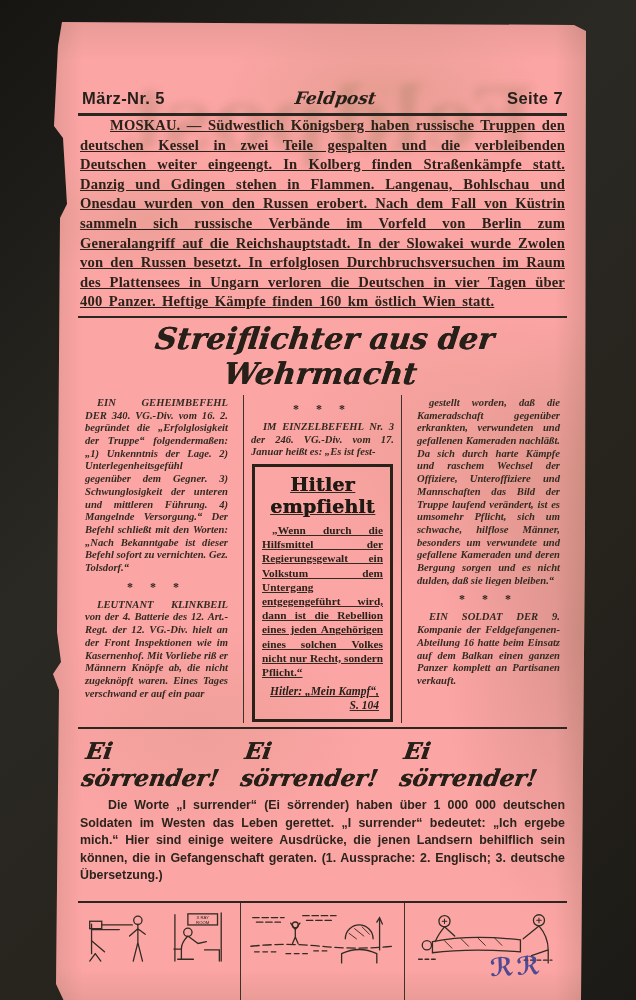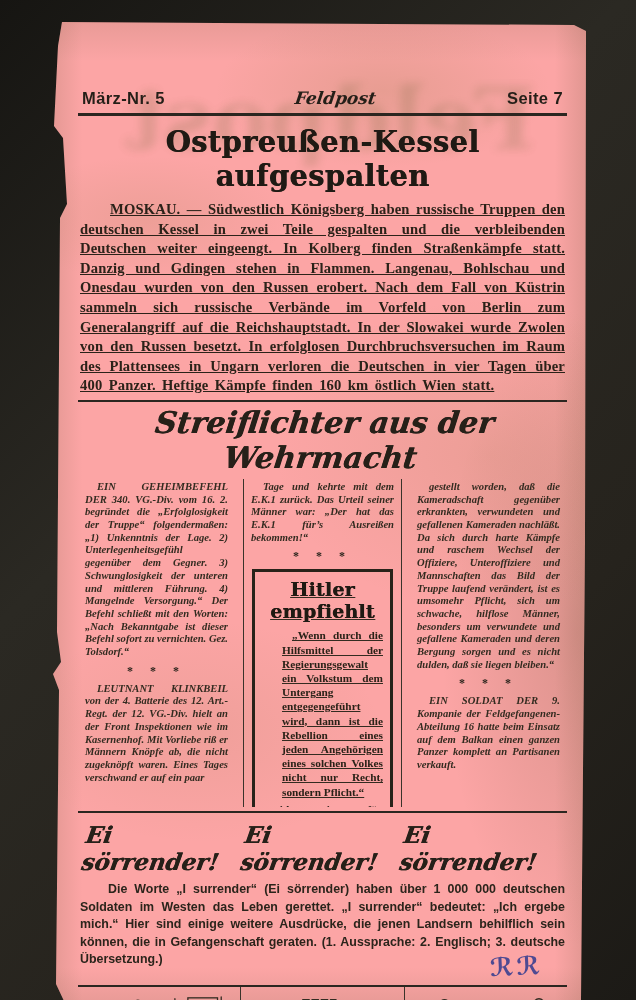--- a/index.html
+++ b/index.html
@@ -54,21 +54,21 @@
   .col{flex:1 1 0;padding:2px 7px 0;font:bold italic 10.6px/12.7px "Liberation Serif", serif;
        text-align:justify;color:#332b20;overflow:hidden;}
   .col-mid{border-left:1px solid #3a332a;border-right:1px solid #3a332a;}
   .col p{margin:0;text-indent:12px;}
   .starsep{font:bold 12px "Liberation Serif", serif;font-style:normal;text-align:center;
            letter-spacing:7px;margin:5px 0 4px;text-indent:0;color:#2a241c;}
   .hbox{border:3px solid #282219;margin:5px 1px 0;padding:5px 7px 7px;text-decoration:underline;}
   .hbox-title{text-align:center;font:bold 19px "DejaVu Serif", serif;color:#1f1a13;
               letter-spacing:.2px;margin:1px 0 6px;text-shadow:.4px 0 0 #1f1a13;}
   .hbox-body{font:bold 11.3px/14.2px "Liberation Serif", serif;font-style:normal;
-             text-align:justify;text-indent:10px;color:#2a2218;margin-left:20px;}
+             text-align:justify;text-indent:10px;color:#2a2218;}
   .hbox-attr{font:bold italic 11.5px/14px "Liberation Serif", serif;text-align:right;
              margin-top:5px;padding-right:4px;color:#241e16;}
   .surrender-row{display:flex;justify-content:space-between;padding:6px 6px 2px;}
   .surrender-title{font:bold italic 23px "DejaVu Serif", serif;transform:skewX(-9deg);
                    color:#262019;text-shadow:.4px 0 0 #262019;}
   .intro{font:bold 12.4px/17.6px "Liberation Sans", sans-serif;text-align:justify;
          text-indent:28px;margin:4px 2px 16px;color:#2b241b;}
   .panels{display:flex;border-top:2px solid #2b2620;height:152px;}
   .panel{flex:1 1 0;padding:5px 8px 0;overflow:hidden;}
   .panel-mid{border-left:1px solid #3a332a;border-right:1px solid #3a332a;}
@@ -89,37 +89,36 @@
 
   <div class="content">
 
     <div class="masthead">
       <span class="mh-left">März-Nr. 5</span>
       <span class="mh-center">Feldpost</span>
       <span class="mh-right">Seite 7</span>
     </div>
     <div class="rule rule-thick"></div>
 
-    <div class="headline">Ostpreußen-Kessel aufgespalten</div>
 
     <p class="lead">MOSKAU. — Südwestlich Königsberg haben russische Truppen den deutschen Kessel in zwei Teile gespalten und die verbleibenden Deutschen weiter eingeengt. In Kolberg finden Straßenkämpfe statt. Danzig und Gdingen stehen in Flammen. Langenau, Bohlschau und Onesdau wurden von den Russen erobert. Nach dem Fall von Küstrin sammeln sich russische Verbände im Vorfeld von Berlin zum Generalangriff auf die Reichshauptstadt. In der Slowakei wurde Zwolen von den Russen besetzt. In erfolglosen Durchbruchsversuchen im Raum des Plattensees in Ungarn verloren die Deutschen in vier Tagen über 400 Panzer. Heftige Kämpfe finden 160 km östlich Wien statt.</p>
 
     <div class="rule rule-mid"></div>
 
     <div class="script-title">Streiflichter aus der Wehrmacht</div>
 
     <div class="cols">
       <div class="col">
         <p>EIN GEHEIMBEFEHL DER 340. VG.-Div. vom 16. 2. begründet die „Erfolglosigkeit der Truppe“ folgendermaßen: „1) Unkenntnis der Lage. 2) Unterlegenheitsgefühl gegenüber dem Gegner. 3) Schwunglosigkeit der unteren und mittleren Führung. 4) Mangelnde Versorgung.“ Der Befehl schließt mit den Worten: „Nach Bekanntgabe ist dieser Befehl sofort zu vernichten. Gez. Tolsdorf.“</p>
         <div class="starsep">* * *</div>
         <p>LEUTNANT KLINKBEIL von der 4. Batterie des 12. Art.-Regt. der 12. VG.-Div. hielt an der Front Inspektionen wie im Kasernenhof. Mit Vorliebe riß er Männern Knöpfe ab, die nicht zugeknöpft waren. Eines Tages verschwand er auf ein paar</p>
       </div>
       <div class="col col-mid">
-        <p>Tage und kehrte mit dem E.K.1 zurück. Das Urteil seiner Männer war: „Der hat das E.K.1 für’s Ausreißen bekommen!“</p>
         <div class="starsep">* * *</div>
+        <p>IM EINZELBEFEHL Nr. 3 der 246. VG.-Div. vom 17. Januar heißt es: „Es ist fest-</p>
         <div class="hbox">
           <div class="hbox-title">Hitler empfiehlt</div>
           <div class="hbox-body">„Wenn durch die Hilfsmittel der Regierungsgewalt ein Volkstum dem Untergang entgegengeführt wird, dann ist die Rebellion eines jeden Angehörigen eines solchen Volkes nicht nur Recht, sondern Pflicht.“</div>
           <div class="hbox-attr">Hitler: „Mein Kampf“, S. 104</div>
         </div>
       </div>
       <div class="col">
         <p>gestellt worden, daß die Kameradschaft gegenüber erkrankten, verwundeten und gefallenen Kameraden nachläßt. Da sich durch harte Kämpfe und raschem Wechsel der Offiziere, Unteroffiziere und Mannschaften das Bild der Truppe laufend verändert, ist es umsomehr Pflicht, sich um schwache, hilflose Männer, besonders um verwundete und gefallene Kameraden und deren Bergung sorgen und es nicht dulden, daß sie liegen bleiben.“</p>
         <div class="starsep">* * *</div>
         <p>EIN SOLDAT DER 9. Kompanie der Feldgefangenen-Abteilung 16 hatte beim Einsatz auf dem Balkan einen ganzen Panzer komplett an Partisanen verkauft.</p>

